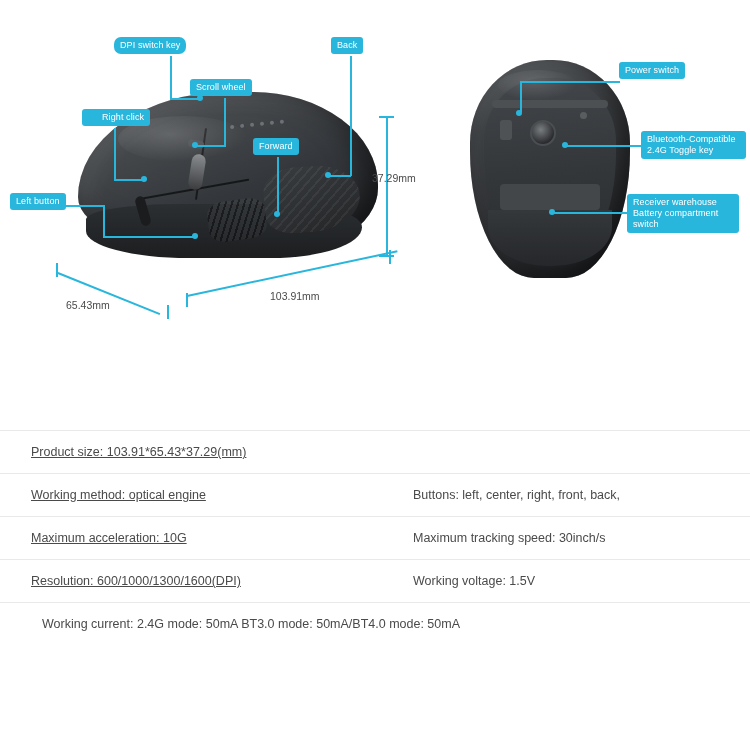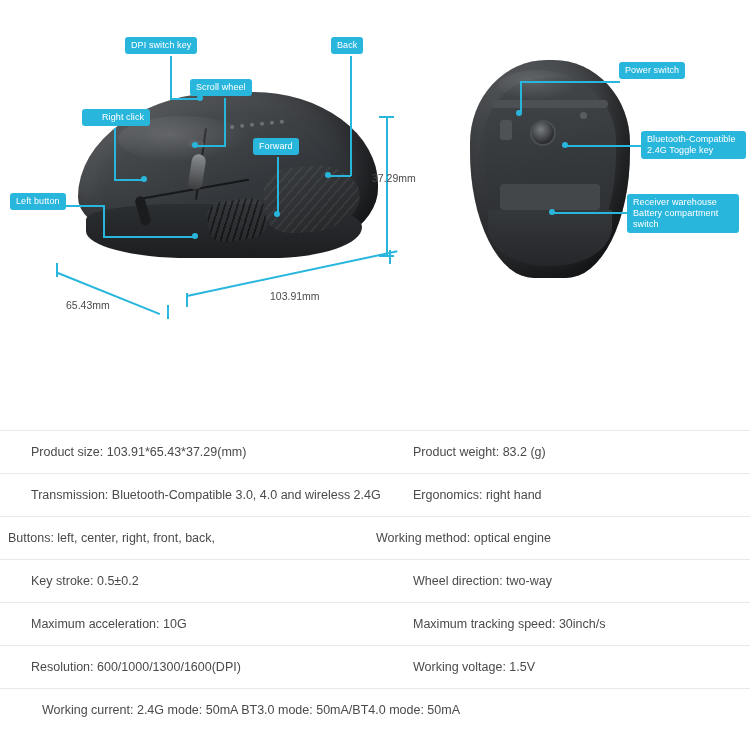--- a/index.html
+++ b/index.html
@@ -241,21 +241,21 @@
     height: 43px;
     align-items: center;
   }
   .spec-row:first-child { border-top: 1px solid #e9e9e9; }
   .spec-cell {
     font-size: 12.5px;
     color: #4a4a4a;
     white-space: nowrap;
     overflow: hidden;
   }
-  .spec-cell.left  { width: 405px; padding-left: 31px; }
+  .spec-cell.left  { width: 405px; padding-left: 31px; text-decoration: underline; }
   .spec-cell.right { width: 345px; padding-left: 8px; }
   .spec-cell.full  { width: 750px; padding-left: 42px; }
 </style>
 </head>
 <body>
 
 <div id="page">
 
   <div class="diagram">
 
@@ -285,21 +285,21 @@
       <div class="mb-inner"></div>
       <div class="mb-pad-a"></div>
       <div class="mb-pwr"></div>
       <div class="mb-sensor"></div>
       <div class="mb-dot"></div>
       <div class="mb-batt"></div>
       <div class="mb-lower"></div>
       <div class="mb-hl"></div>
     </div>
 
-    <div class="callout" style="left:125px; top:37px;">DPI switch key</div>
+    <div class="callout" style="left:114px; top:37px;border-radius:7px;">DPI switch key</div>
     <div class="callout" style="left:190px; top:79px;">Scroll wheel</div>
     <div class="callout" style="left:331px; top:37px;">Back</div>
     <div class="callout" style="left:82px; top:109px;padding-left:20px;">Right click</div>
     <div class="callout" style="left:253px; top:138px;text-align:right;">Forward</div>
     <div class="callout" style="left:10px; top:193px;">Left button</div>
     <div class="callout" style="left:619px; top:62px;">Power switch</div>
     <div class="callout" style="left:641px; top:131px; width:105px;">Bluetooth-Compatible
 2.4G Toggle key</div>
     <div class="callout" style="left:627px; top:194px; width:112px;">Receiver warehouse
 Battery compartment
@@ -352,37 +352,28 @@
     <div class="dimline" style="left:187px; top:295px; width:215px; height:1.5px; transform:rotate(-12deg); transform-origin:left center;"></div>
     <div class="dimline" style="left:186px; top:293px; width:1.5px; height:14px;"></div>
     <div class="dimline" style="left:389px; top:250px; width:1.5px; height:14px;"></div>
     <div class="dimlabel" style="left:270px; top:281px;">103.91mm</div>
   </div>
 
   <div class="specs">
 
     <div class="spec-row">
       <div class="spec-cell left">Product size: 103.91*65.43*37.29(mm)</div>
-      <div class="spec-cell right">Product weight: 83.2 (g)</div>
-    </div>
-
-    <div class="spec-row">
-      <div class="spec-cell left">Transmission: Bluetooth-Compatible 3.0, 4.0 and wireless 2.4G</div>
-      <div class="spec-cell right">Ergonomics: right hand</div>
-    </div>
-
-    <div class="spec-row">
+    </div>
+
+
+    <div class="spec-row">
+      <div class="spec-cell left">Working method: optical engine</div>
       <div class="spec-cell right">Buttons: left, center, right, front, back,</div>
-      <div class="spec-cell left">Working method: optical engine</div>
-    </div>
-
-    <div class="spec-row">
-      <div class="spec-cell left">Key stroke: 0.5±0.2</div>
-      <div class="spec-cell right">Wheel direction: two-way</div>
-    </div>
+    </div>
+
 
     <div class="spec-row">
       <div class="spec-cell left">Maximum acceleration: 10G</div>
       <div class="spec-cell right">Maximum tracking speed: 30inch/s</div>
     </div>
 
     <div class="spec-row">
       <div class="spec-cell left">Resolution: 600/1000/1300/1600(DPI)</div>
       <div class="spec-cell right">Working voltage: 1.5V</div>
     </div>

